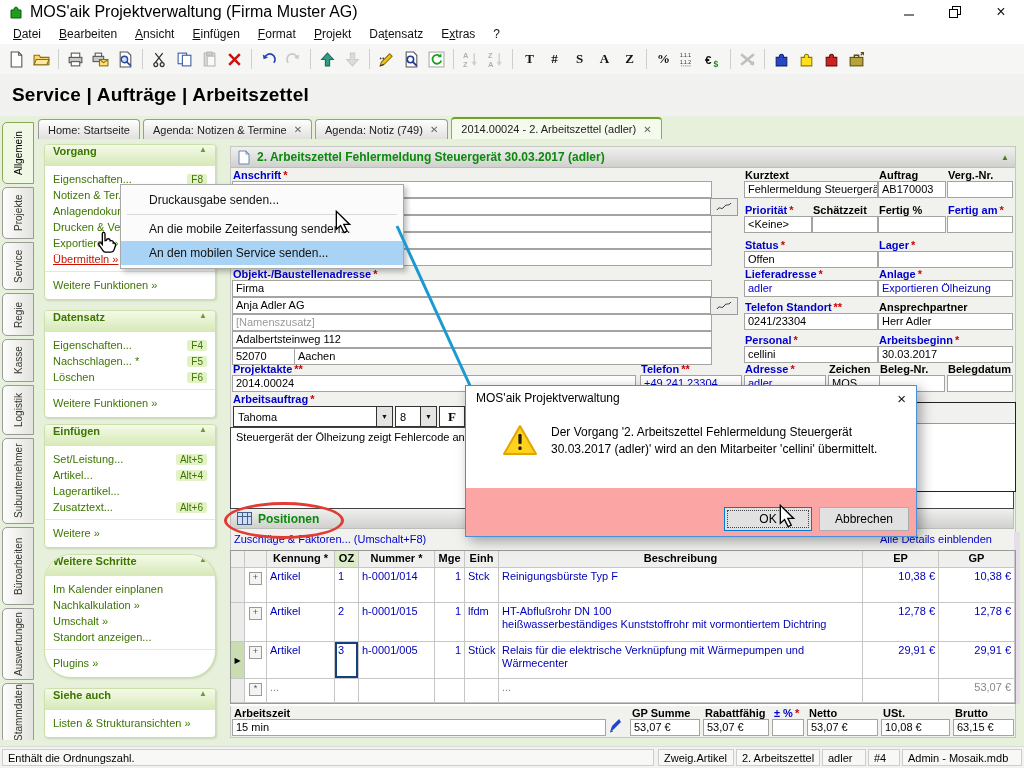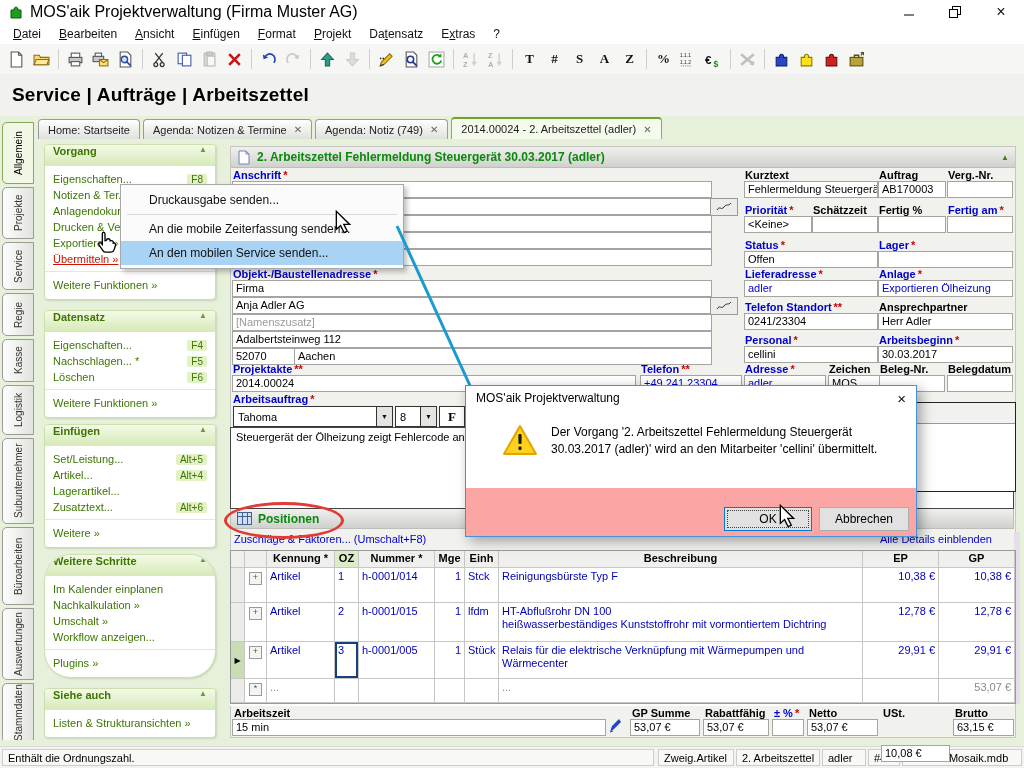--- a/index.html
+++ b/index.html
@@ -471,21 +471,21 @@
           <div class="s-item">
             <span>Im Kalender einplanen</span>
           </div>
           <div class="s-item">
             <span>Nachkalkulation »</span>
           </div>
           <div class="s-item">
             <span>Umschalt »</span>
           </div>
           <div class="s-item">
-            <span>Workflow anzeigen...</span>
+            <span>Standort anzeigen...</span>
           </div>
           <div class="s-item s-footer">Plugins »</div>
         </div>
       </div>
       <div class="card abs" style="top: 688px;">
         <div class="card-header">
           <span>Siehe auch</span>
           <span class="chev">▲</span>
         </div>
         <div class="card-items">
@@ -693,21 +693,21 @@
   <div id="totals">
       <div class="flabel black" style="left: 632px; top: 707px;"><span>GP Summe</span></div>
       <div class="ffield" style="left: 630px; top: 719px; width: 62px;">53,07 €</div>
       <div class="flabel black" style="left: 705px; top: 707px;"><span>Rabattfähig</span></div>
       <div class="ffield yellow" style="left: 703px; top: 719px; width: 58px;">53,07 €</div>
       <div class="flabel blue" style="left: 774px; top: 707px;"><span>± %</span><span class="req">*</span></div>
       <div class="ffield yellow" style="left: 772px; top: 719px; width: 24px;"></div>
       <div class="flabel black" style="left: 809px; top: 707px;"><span>Netto</span></div>
       <div class="ffield yellow" style="left: 807px; top: 719px; width: 63px;">53,07 €</div>
       <div class="flabel black" style="left: 883px; top: 707px;"><span>USt.</span></div>
-      <div class="ffield yellow" style="left: 881px; top: 719px; width: 61px; margin-top: 26px;">10,08 €</div>
+      <div class="ffield yellow" style="left: 881px; top: 719px; width: 61px;">10,08 €</div>
       <div class="flabel black" style="left: 955px; top: 707px;"><span>Brutto</span></div>
       <div class="ffield" style="left: 953px; top: 719px; width: 53px;">63,15 €</div>
     </div>
 
   <div class="abs statusbar">
     <div class="scell" style="left:2px;width:652px">Enthält die Ordnungszahl.</div>
     <div id="statuscells">
         <div class="scell" style="left: 658px; width: 76px;">Zweig.Artikel</div>
         <div class="scell" style="left: 736px; width: 84px;">2. Arbeitszettel</div>
         <div class="scell" style="left: 822px; width: 44px;">adler</div>

